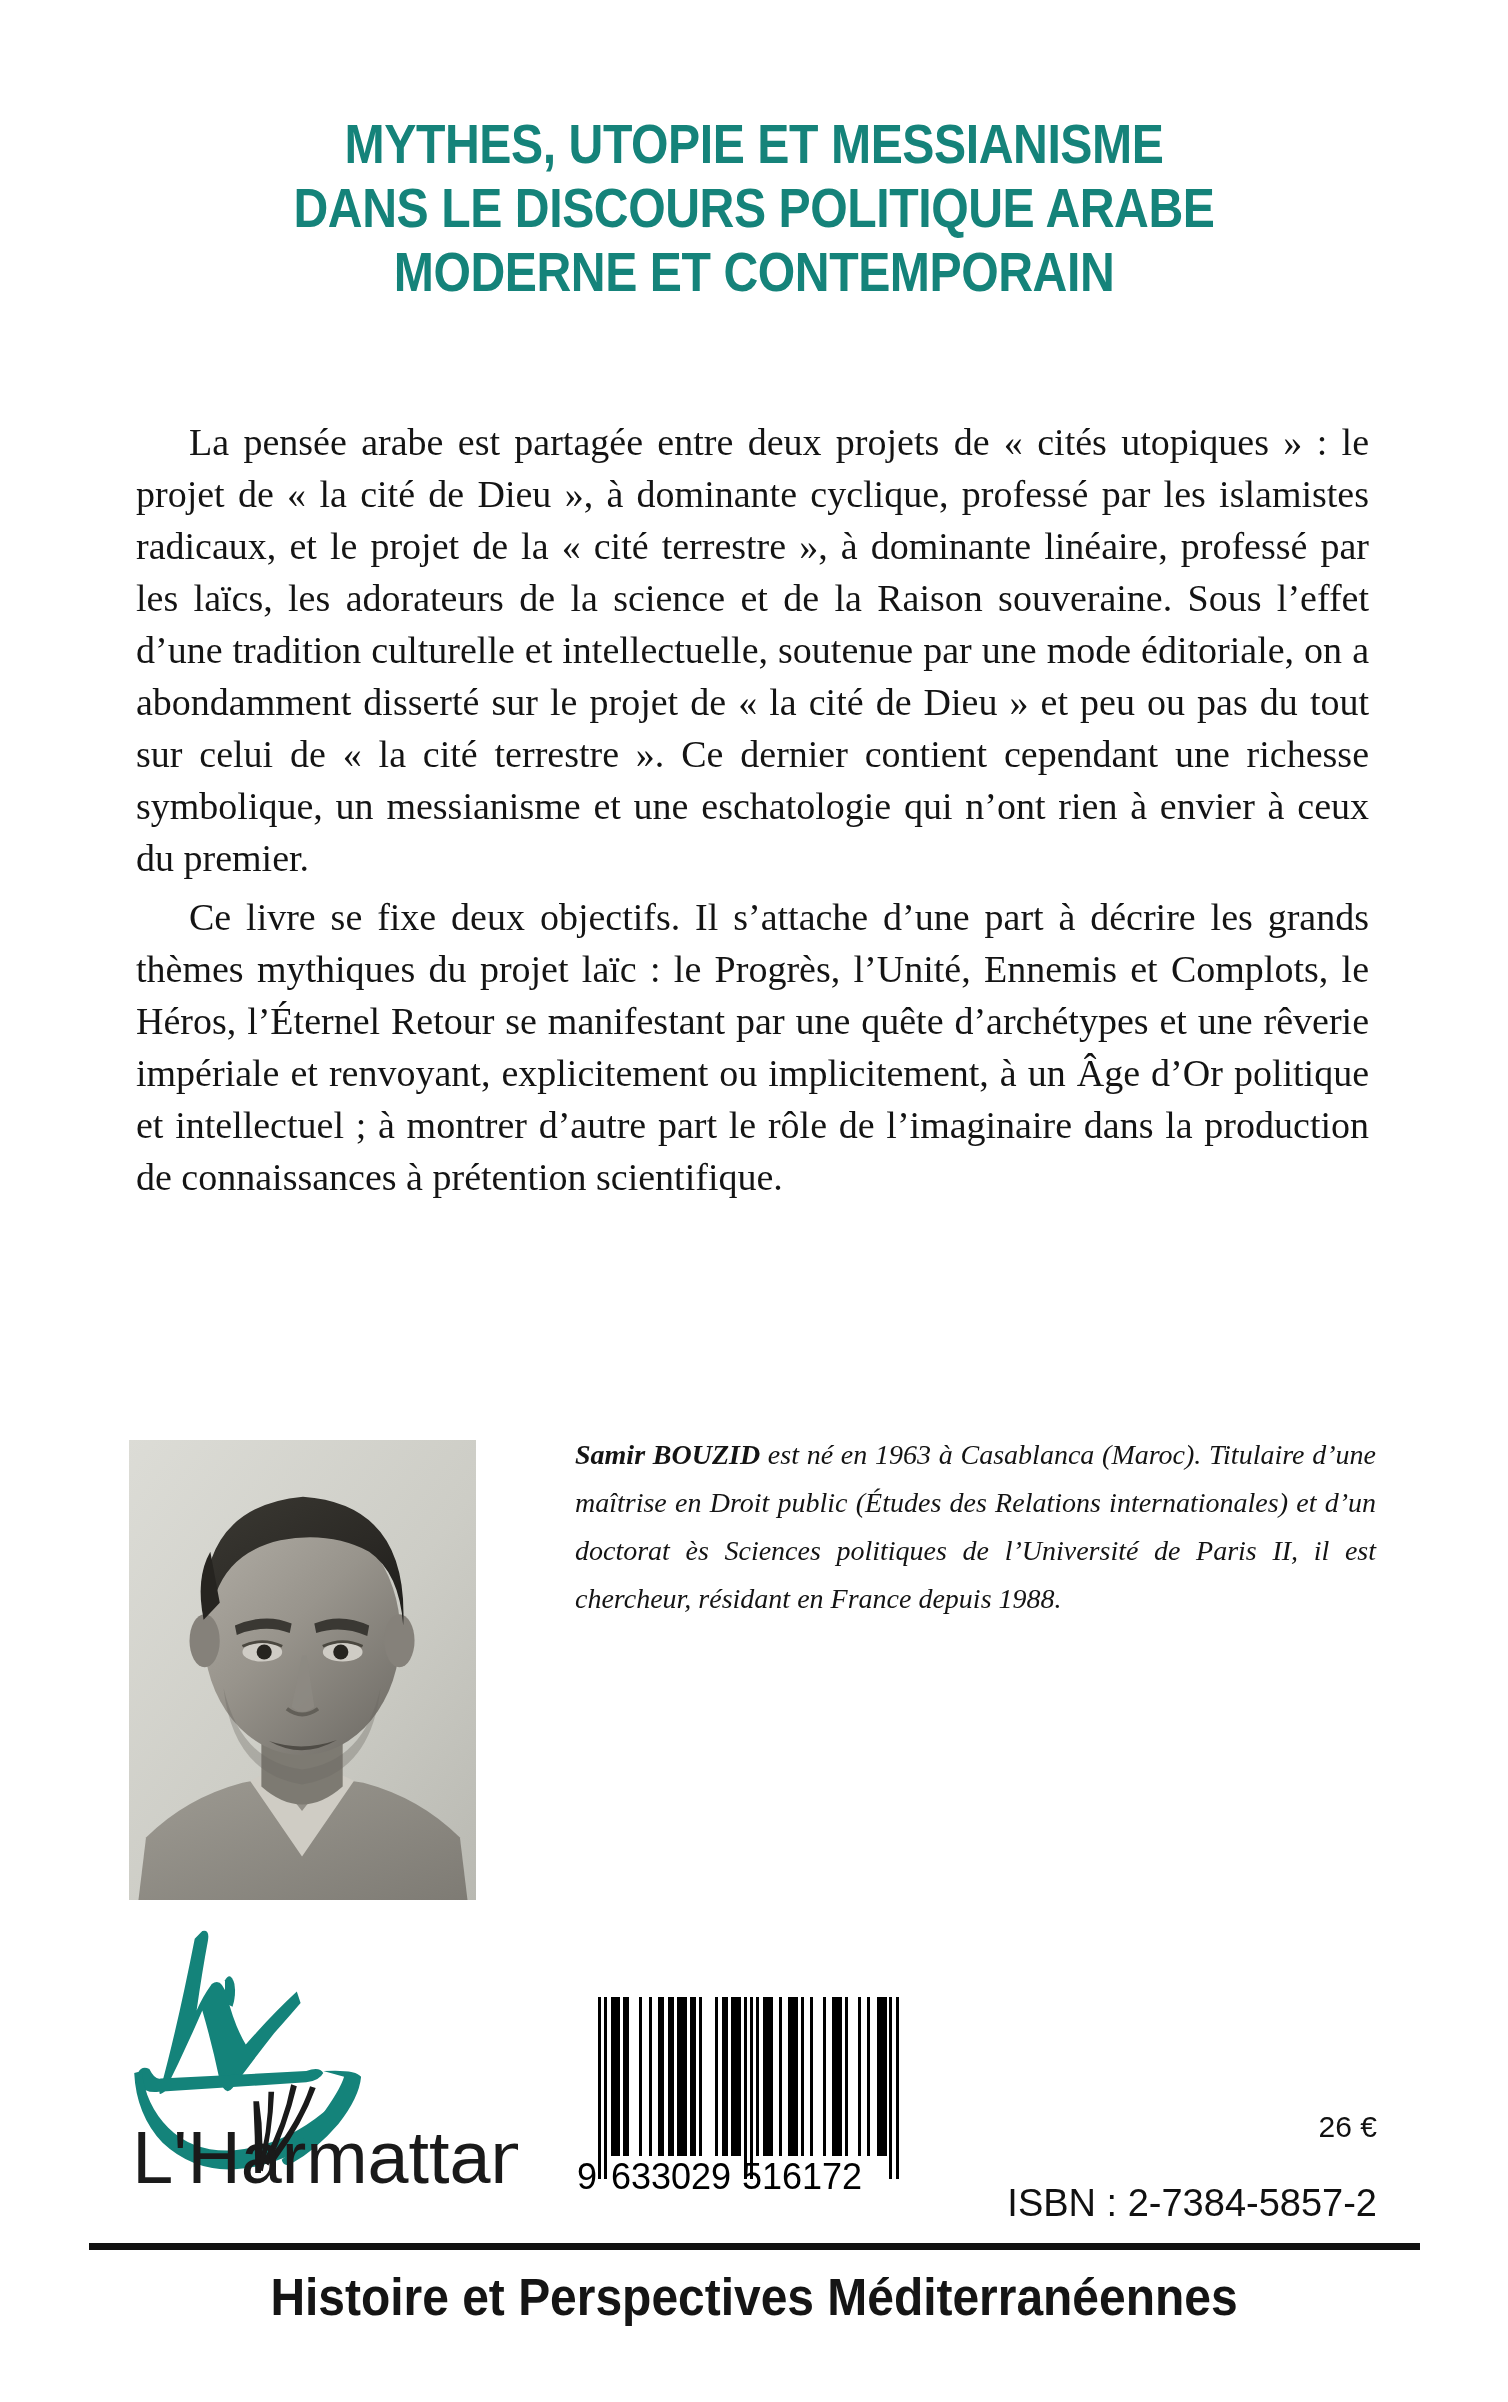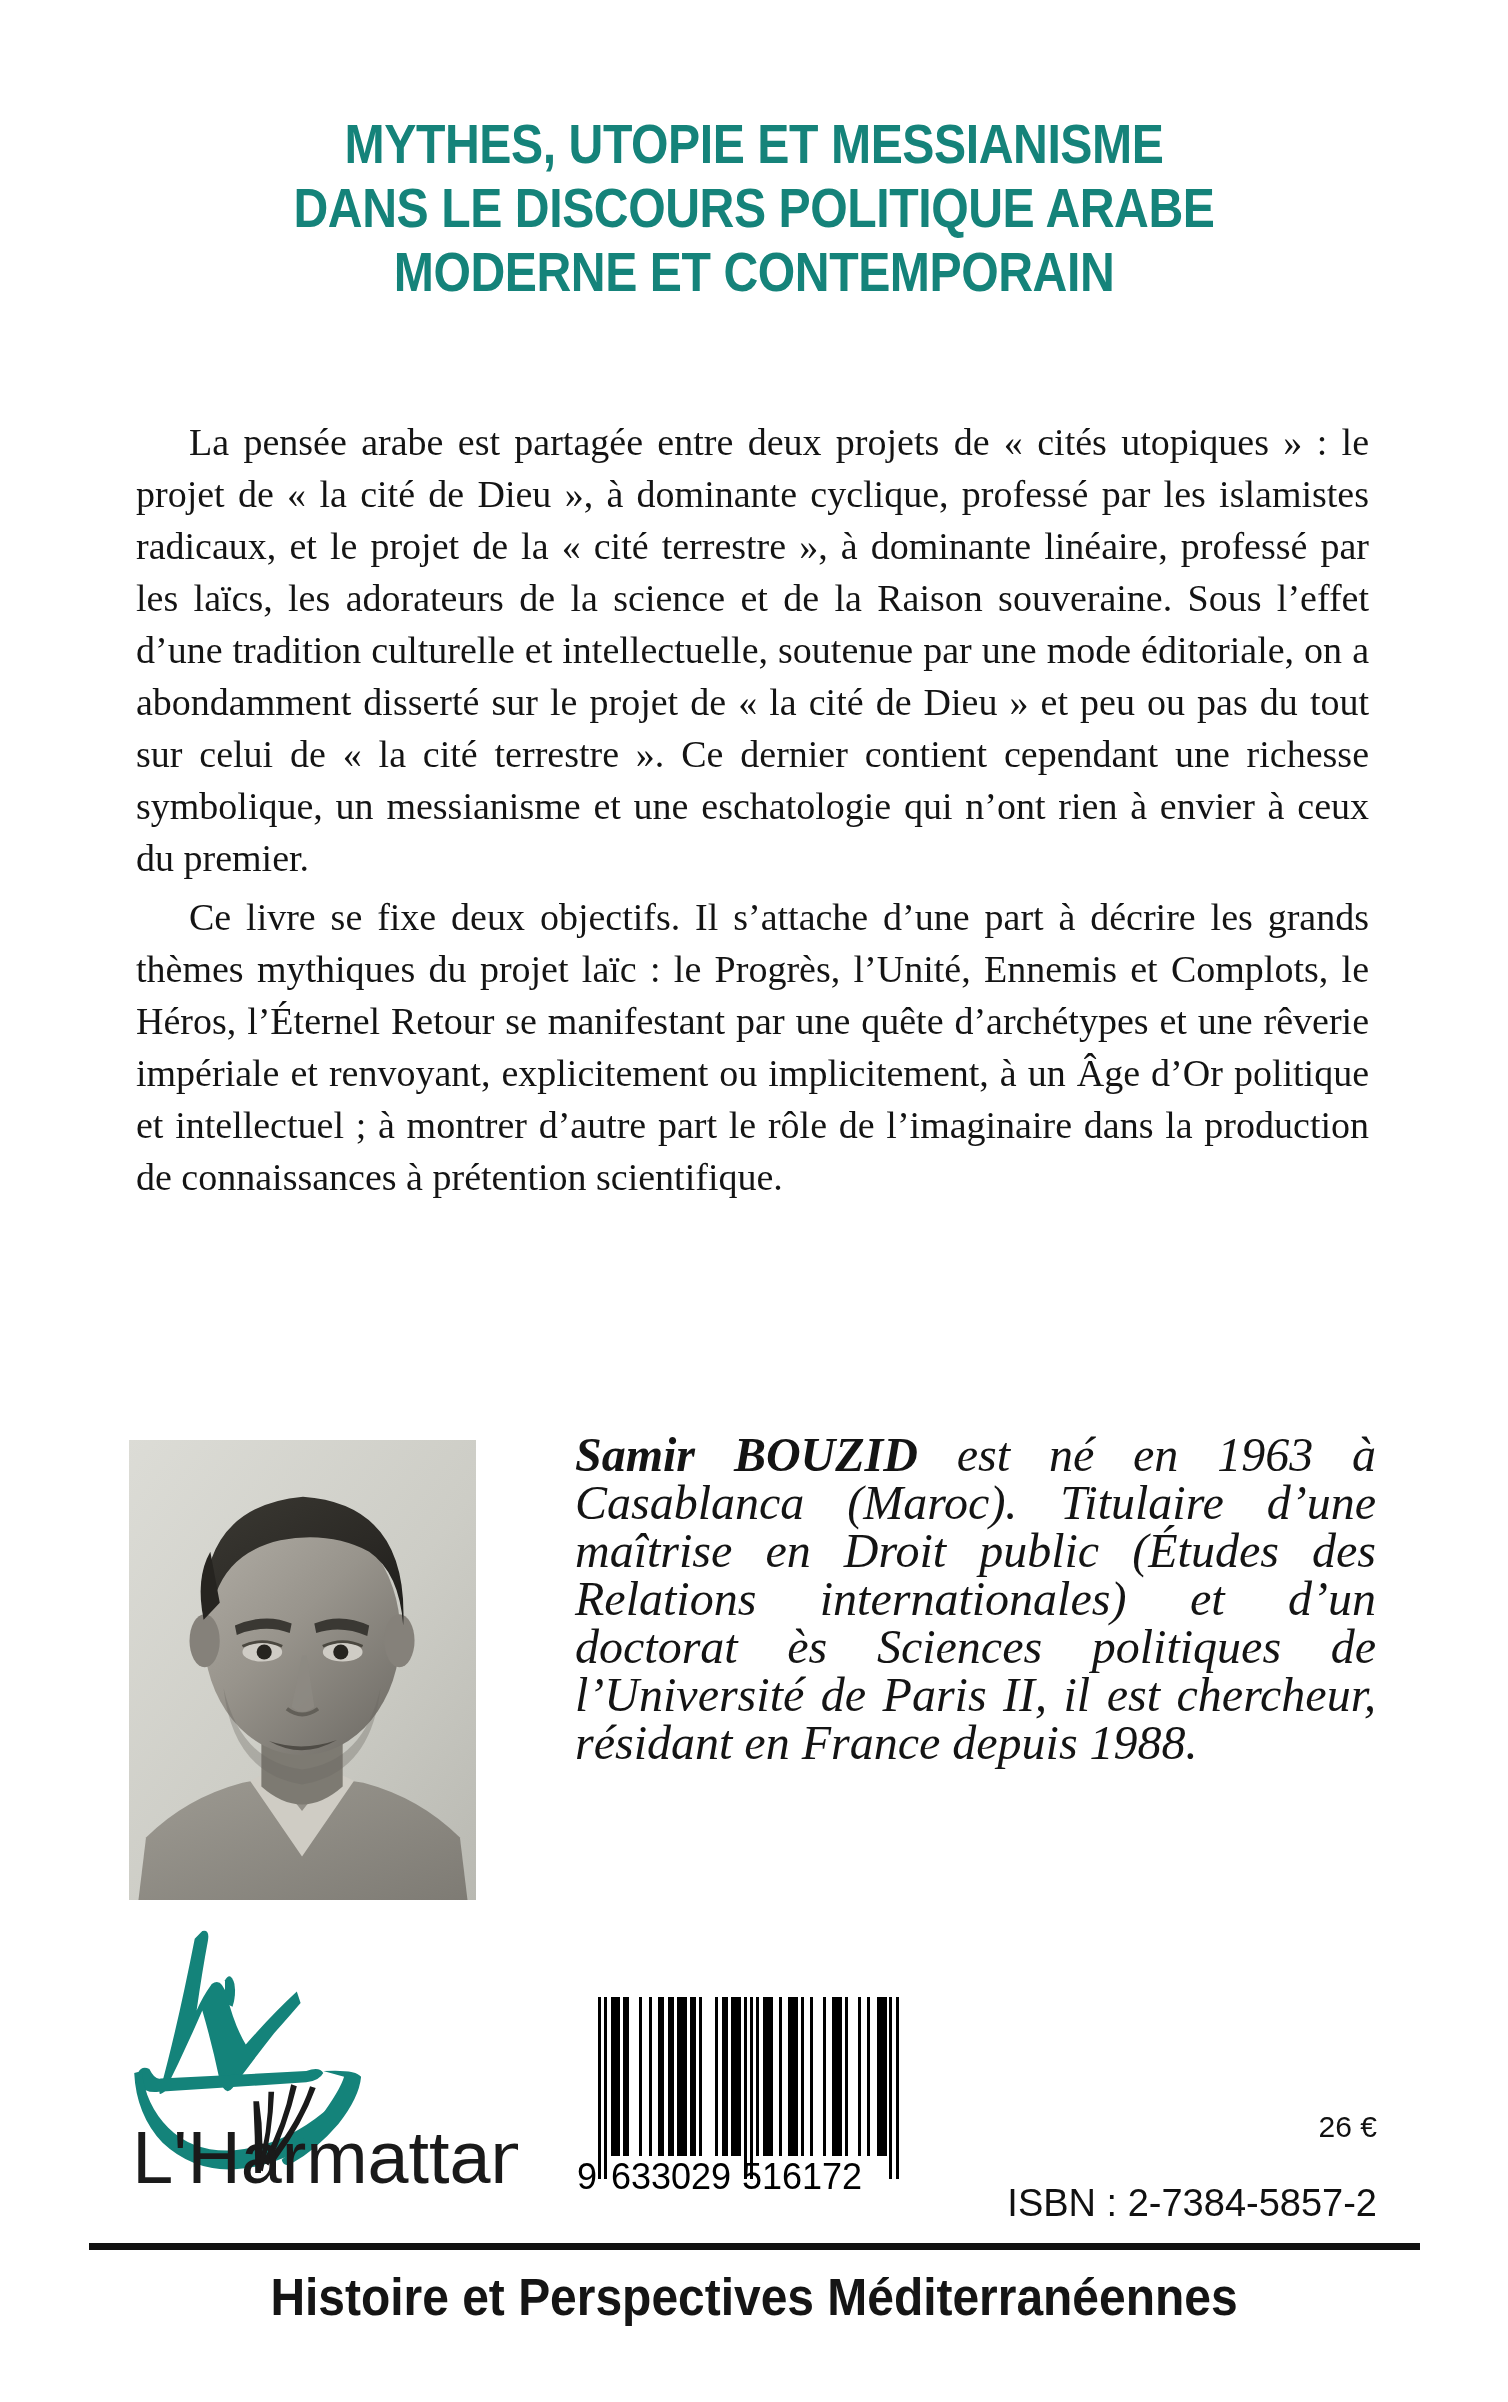--- a/index.html
+++ b/index.html
@@ -69,21 +69,21 @@
   }
   .author-photo svg { display: block; width: 100%; height: 100%; }
 
   .author-bio {
     position: absolute;
     left: 575px;
     top: 1431px;
     width: 801px;
     font-family: "Liberation Serif", serif;
     font-style: italic;
-    font-size: 48px;
+    font-size: 28px;
     line-height: 48px;
     text-align: justify;
     color: #141414;
   }
   .author-bio .name {
     font-weight: bold;
     font-style: italic;
   }
   .author-bio p { margin: 0; text-align-last: left; }
 

